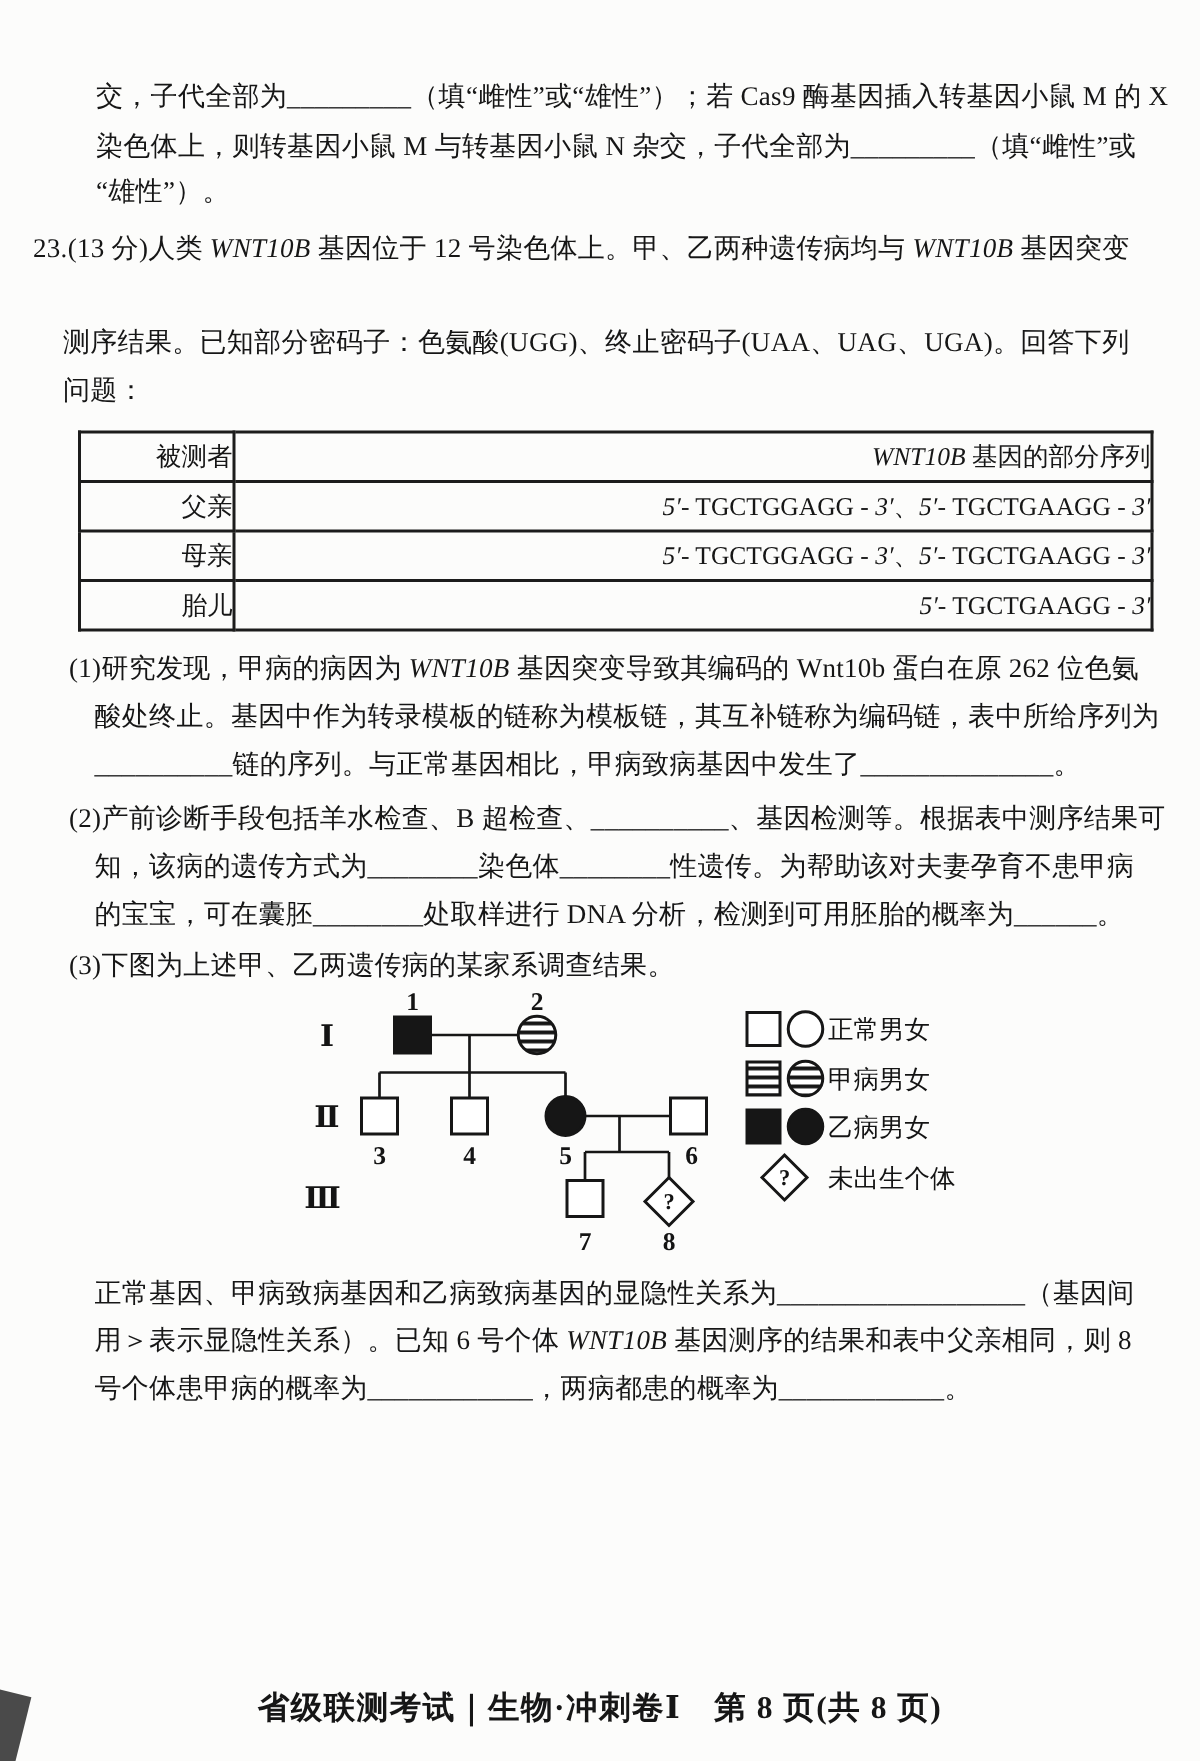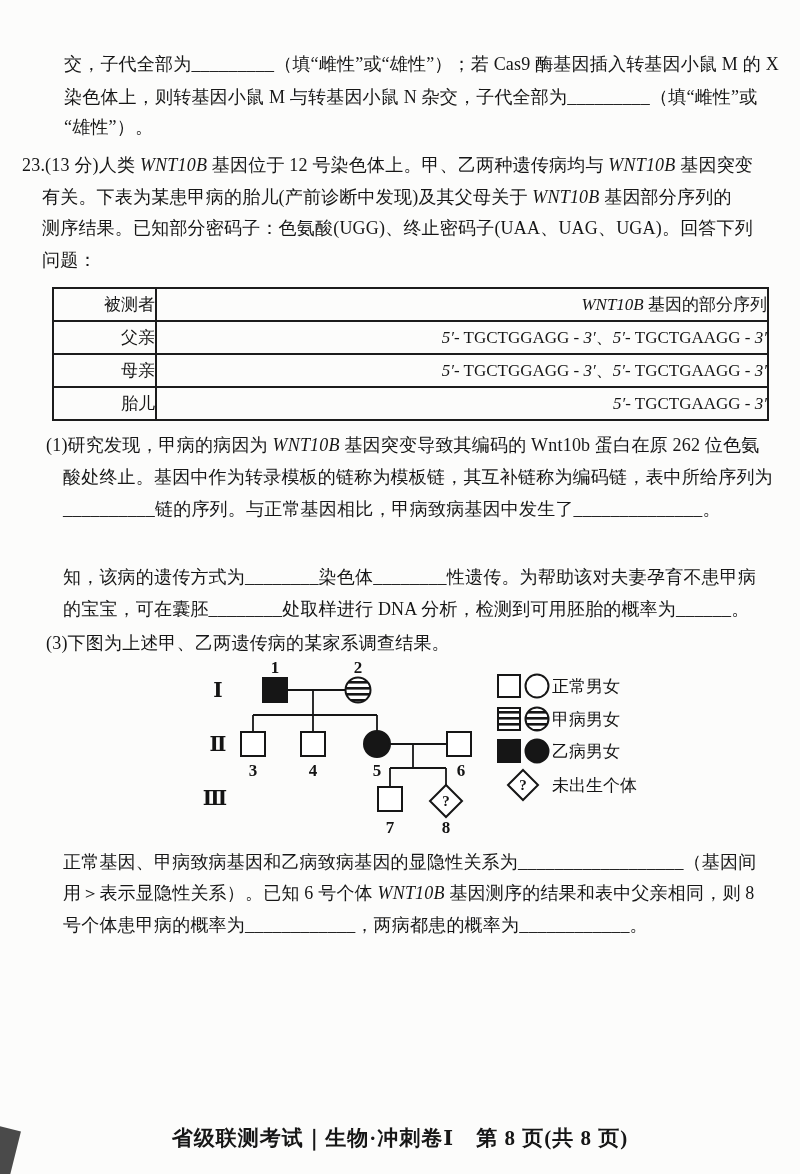--- a/index.html
+++ b/index.html
@@ -46,21 +46,20 @@
 </head>
 <body>
 
 <div class="page">
 
   <div class="ln" style="top:53px;left:64px">交，子代全部为_________（填“雌性”或“雄性”）；若 Cas9 酶基因插入转基因小鼠 M 的 X</div>
   <div class="ln" style="top:86px;left:64px">染色体上，则转基因小鼠 M 与转基因小鼠 N 杂交，子代全部为_________（填“雌性”或</div>
   <div class="ln" style="top:116px;left:64px">“雄性”）。</div>
 
   <div class="ln" style="top:154px;left:22px">23.(13 分)人类 <i>WNT10B</i> 基因位于 12 号染色体上。甲、乙两种遗传病均与 <i>WNT10B</i> 基因突变</div>
-  <div class="ln" style="top:186px;left:42px">有关。下表为某患甲病的胎儿(产前诊断中发现)及其父母关于 <i>WNT10B</i> 基因部分序列的</div>
   <div class="ln" style="top:217px;left:42px">测序结果。已知部分密码子：色氨酸(UGG)、终止密码子(UAA、UAG、UGA)。回答下列</div>
   <div class="ln" style="top:249px;left:42px">问题：</div>
 
   <table class="seq">
     <tbody>
         <tr>
       <th class="c1">被测者</th>
       <th class="c2"><i>WNT10B</i> 基因的部分序列</th>
     </tr>
     <tr>
@@ -75,20 +74,21 @@
       <td class="c1">胎儿</td>
       <td class="c2"><i>5′</i>- TGCTGAAGG - <i>3′</i></td>
     </tr>
   </tbody>
     </table>
 
   <div class="ln" style="top:434px;left:46px">(1)研究发现，甲病的病因为 <i>WNT10B</i> 基因突变导致其编码的 Wnt10b 蛋白在原 262 位色氨</div>
   <div class="ln" style="top:498px;left:63px">__________链的序列。与正常基因相比，甲病致病基因中发生了______________。</div>
   <div class="ln" style="top:466px;left:63px">酸处终止。基因中作为转录模板的链称为模板链，其互补链称为编码链，表中所给序列为</div>
 
+  <div class="ln" style="top:534px;left:46px">(2)产前诊断手段包括羊水检查、B 超检查、__________、基因检测等。根据表中测序结果可</div>
   <div class="ln" style="top:566px;left:63px">知，该病的遗传方式为________染色体________性遗传。为帮助该对夫妻孕育不患甲病</div>
   <div class="ln" style="top:598px;left:63px">的宝宝，可在囊胚________处取样进行 DNA 分析，检测到可用胚胎的概率为______。</div>
 
   <div class="ln" style="top:632px;left:46px">(3)下图为上述甲、乙两遗传病的某家系调查结果。</div>
 
   <svg class="pedigree" width="500" height="192" viewBox="0 0 500 192">
     <defs>
       <pattern id="stripes" width="6" height="6" patternUnits="userSpaceOnUse">
         <rect width="6" height="6" fill="#ffffff"></rect>
         <rect y="2" width="6" height="2.6" fill="#161616"></rect>

